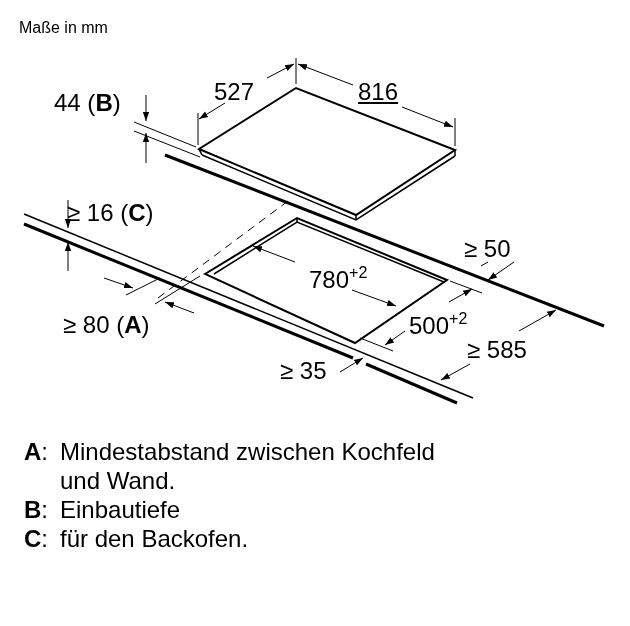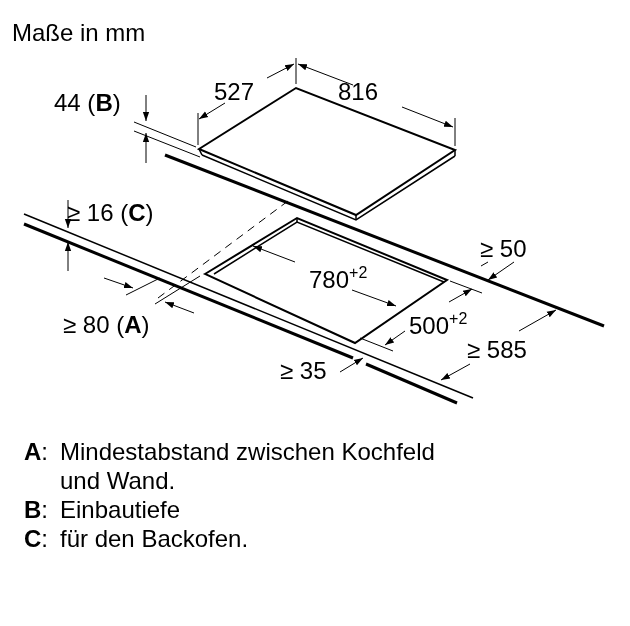--- a/index.html
+++ b/index.html
@@ -1,19 +1,19 @@
 <!DOCTYPE html>
 <html><head>
 <meta charset="utf-8">
 <style>
   html, body { margin: 0; padding: 0; background: #ffffff; }
   body { width: 630px; height: 626px; position: relative; overflow: hidden;
          font-family: "Liberation Sans", sans-serif; color: #000; }
   #diagram { position: absolute; left: 0; top: 0; width: 630px; height: 420px; }
-  .title { position: absolute; left: 12px; top: 19px; font-size: 24px; }
+  .title { position: absolute; left: 19px; top: 19px; font-size: 16px; }
   .lbl { position: absolute; font-size: 24px; white-space: nowrap; line-height: 1; }
   .lbl b { font-weight: bold; }
   .sup { font-size: 16px; vertical-align: 10px; }
   .legend { position: absolute; left: 24px; top: 437px; font-size: 24px; line-height: 29px; }
   .legend .row { display: flex; }
   .legend .key { width: 36px; flex: none; }
   .legend .key b { font-weight: bold; }
   .legend .txt { flex: 1; }
 </style>
 </head>
@@ -103,25 +103,25 @@
     <line x1="470" y1="364" x2="441" y2="380" marker-end="url(#arr)"></line>
   </g>
 
   <line x1="340" y1="372" x2="363" y2="358" stroke="#000" stroke-width="1" marker-end="url(#arr)"></line>
 </svg>
 
 <div class="lbl" style="left:54px;top:91px;">
   <span>44</span><span> (</span><b>B</b><span>)</span>
 </div>
 <div class="lbl" style="left:214px;top:80px;">527</div>
-<div class="lbl" style="left:338px;top:80px;">816</div>
+<div class="lbl" style="left:358px;top:80px;text-decoration:underline;">816</div>
 <div class="lbl" style="left:67px;top:201px;">
   <span>≥ 16</span><span> (</span><b>C</b><span>)</span>
 </div>
-<div class="lbl" style="left:480px;top:237px;">≥ 50</div>
+<div class="lbl" style="left:464px;top:237px;">≥ 50</div>
 <div class="lbl" style="left:298px;top:265px;margin-left:11px;">
   <span>780</span><span class="sup">+2</span>
 </div>
 <div class="lbl" style="left:409px;top:311px;">
   <span>500</span><span class="sup">+2</span>
 </div>
 <div class="lbl" style="left:63px;top:313px;">
   <span>≥ 80</span><span> (</span><b>A</b><span>)</span>
 </div>
 <div class="lbl" style="left:467px;top:338px;">≥ 585</div>

